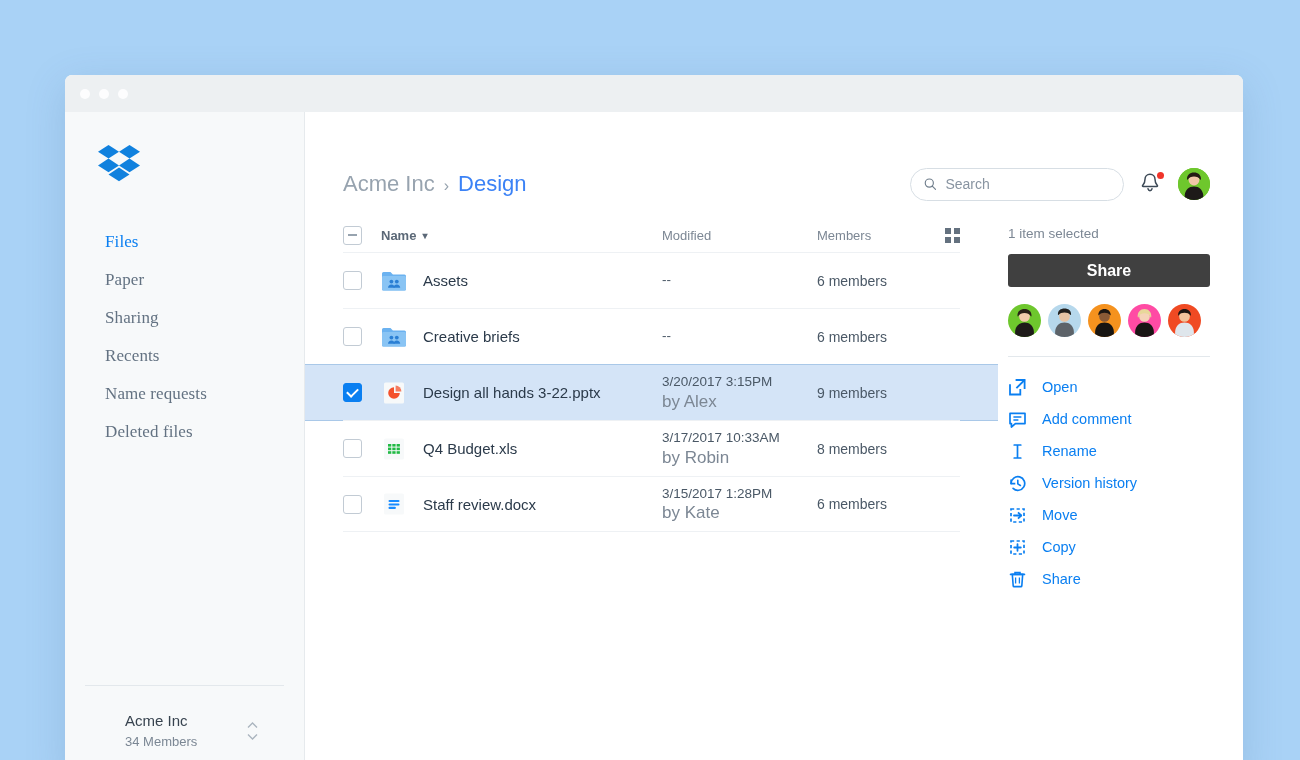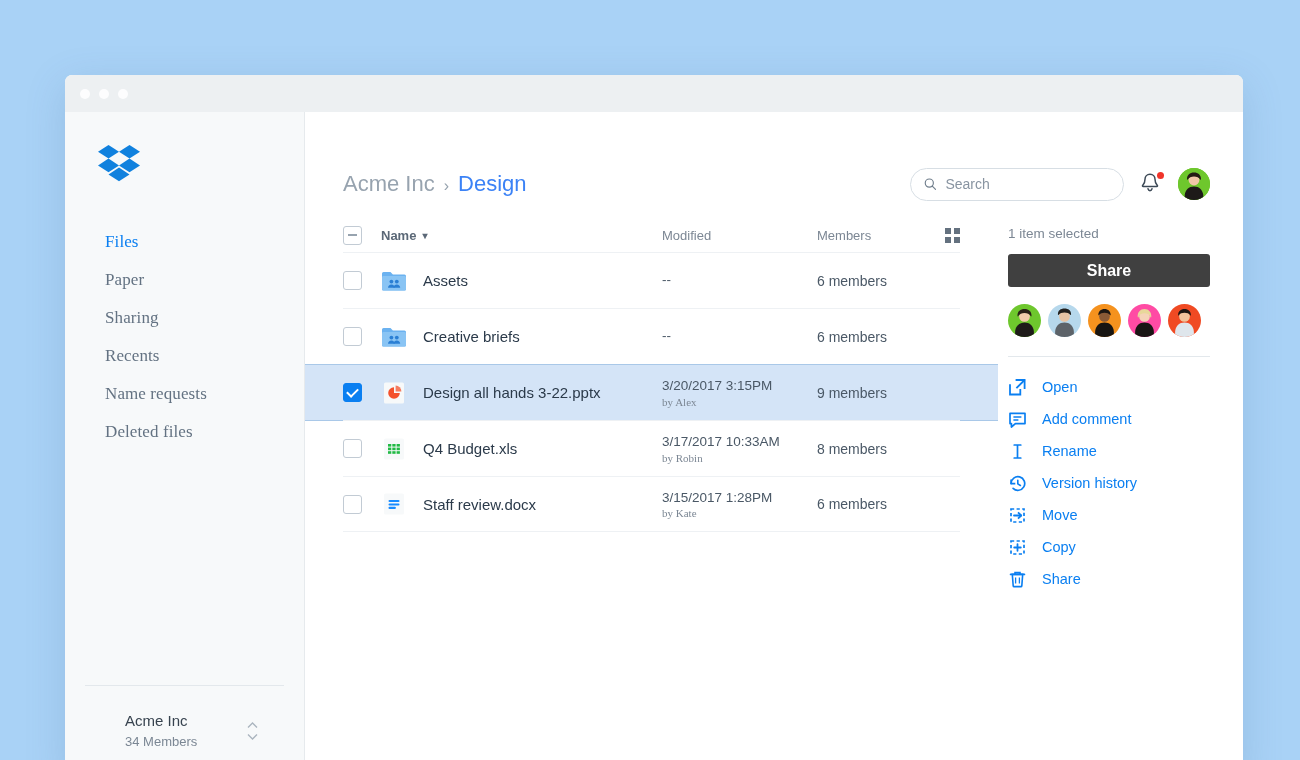--- a/index.html
+++ b/index.html
@@ -178,21 +178,21 @@
     background: #d4e4f7;
     border-top: 1px solid #a9c8e8;
     box-shadow: 0 1px 0 #a9c8e8;
     margin: 0 -38px; padding: 0 38px;
     width: calc(100% + 76px);
   }
   .row.last { border-bottom: 1px solid #eef1f4; }
 
   .fname { margin-left: 16px; }
   .mod-date { font-size: 13.5px; color: #4a5866; line-height: 1.35; }
-  .mod-by   { font-size: 11px; color: #7c8794; font-family: Liberation Serif, serif; }
+  .mod-by   { font-size: 17px; color: #7c8794; }
   .members  { font-size: 14px; color: #4a5866; }
 
   
   .ficon { width: 26px; height: 24px; flex: none; display: block; }
 
   .grid-toggle { display: flex; flex-wrap: wrap; width: 15px; gap: 3px; cursor: pointer; }
   .grid-toggle i { width: 6px; height: 6px; background: #64717f; display: block; }
 
   
   .rpanel { width: 202px; margin-left: 48px; padding-top: 8px; flex: none; }

